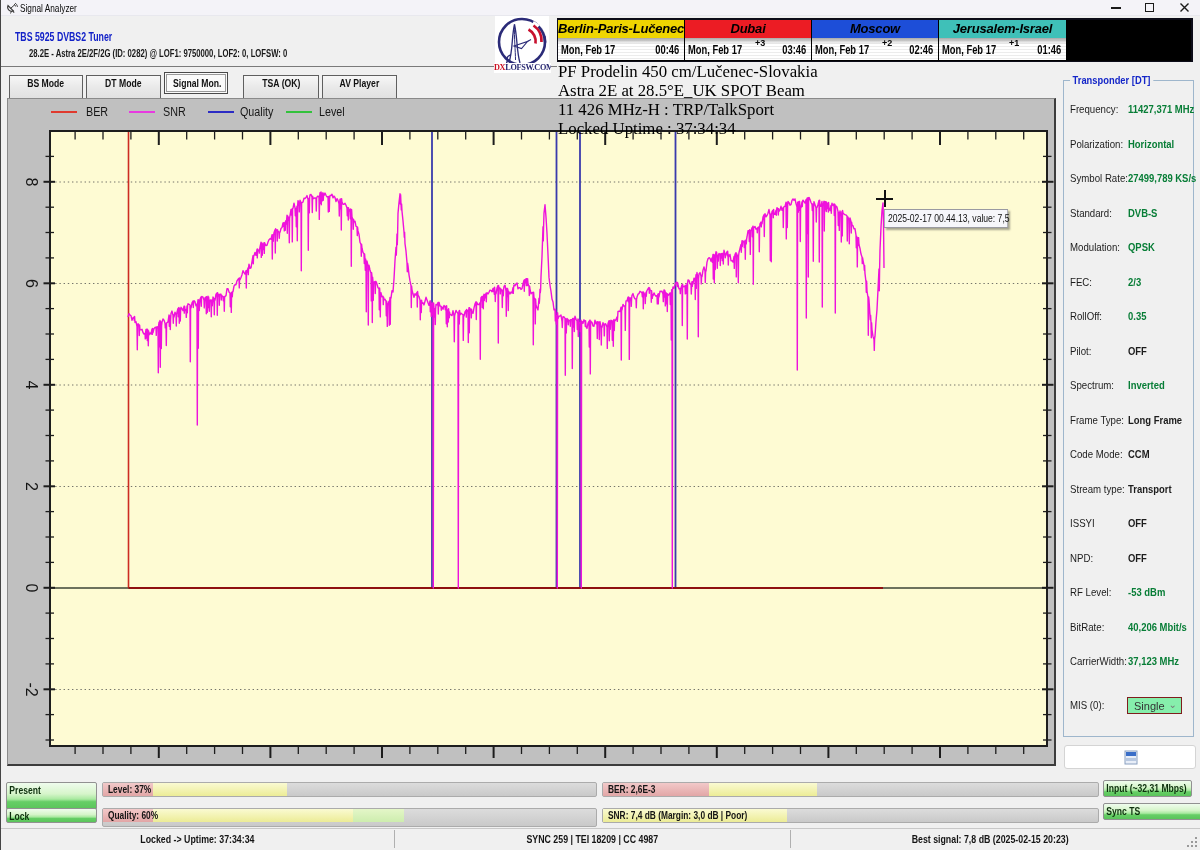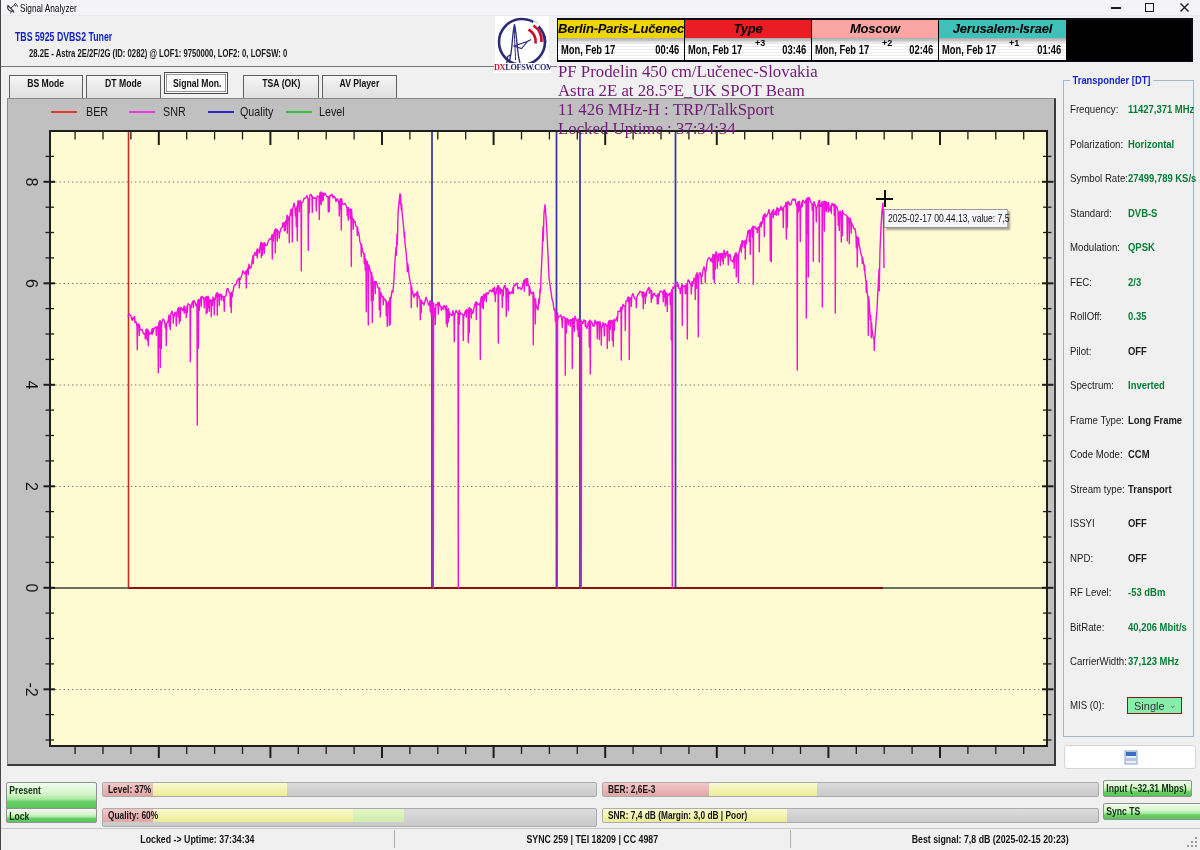--- a/index.html
+++ b/index.html
@@ -35,21 +35,21 @@
 .gbar>span{display:inline-block;padding-left:3px;transform:scaleX(0.78);transform-origin:0 0;white-space:nowrap;}
 .track{background:linear-gradient(#dcdcdc,#c9c9c9);border:1px solid #ababab;border-radius:2px;}
 .fill{position:absolute;left:0;top:0;height:13px;}
 .bartxt{position:absolute;left:5px;top:0;font-size:11px;font-weight:bold;color:#141414;line-height:13px;white-space:nowrap;transform:scaleX(0.76);transform-origin:0 0;}
 
 #statusbar{left:0;top:828px;width:1200px;height:22px;background:#f0f0f0;border-top:1px solid #c8c8c8;}
 .stxt{top:833px;font-size:11px;font-weight:bold;color:#141414;text-align:center;}
 .stxt>span{display:inline-block;transform:scaleX(0.8);transform-origin:50% 0;white-space:nowrap;}
 .sdiv{top:830px;width:1px;height:18px;background:#b0b0b0;}
 
-#serif{left:558px;top:62px;width:420px;font-family:"Liberation Serif",serif;font-size:16.8px;line-height:19px;color:#701a75;z-index:30;}
+#serif{left:558px;top:62px;width:420px;font-family:"Liberation Serif",serif;font-size:16.8px;line-height:19px;color:#000000;z-index:30;}
 
 #clocks{left:557px;top:18px;width:636px;height:43.5px;border:2px solid #0c0c18;border-left-width:1px;border-bottom-width:1.5px;background:#000;display:flex;z-index:20;}
 .clk{width:127px;height:100%;border-right:1px solid #000;position:relative;}
 .clk:last-child{border-right:none;}
 .chead{height:18px;font-size:13px;font-weight:bold;font-style:italic;color:#000;text-align:center;line-height:17px;white-space:nowrap;overflow:hidden;letter-spacing:-0.2px;}
 .cdate{height:22px;background:repeating-linear-gradient(180deg,#ffffff 0 2px,#ececec 2px 3px);position:relative;}
 .cshade{position:absolute;left:0;top:0;width:100%;height:6px;background:linear-gradient(#a8a8a8,rgba(255,255,255,0));}
 .cd1{position:absolute;left:3px;top:4px;font-size:13px;font-weight:bold;color:#050505;transform:scaleX(0.72);transform-origin:0 0;white-space:nowrap;}
 .cd2{position:absolute;right:5px;top:4px;font-size:13px;font-weight:bold;color:#050505;transform:scaleX(0.72);transform-origin:100% 0;white-space:nowrap;}
 .csup{position:absolute;left:70px;top:0px;font-size:9px;font-weight:bold;color:#050505;}
@@ -261,30 +261,30 @@
 <div class="abs" id="clocks">
   <div class="clk">
       <div class="chead" style="background:#efd501;">Berlin-Paris-Lučenec</div>
       <div class="cdate">
         <div class="cshade"></div>
         <div class="cd1">Mon, Feb 17</div>
         <div class="cd2">00:46</div>
       </div>
     </div>
   <div class="clk">
-      <div class="chead" style="background:#ec1c24;">Type</div>
+      <div class="chead" style="background:#ec1c24;">Dubai</div>
       <div class="cdate">
         <div class="cshade"></div>
         <div class="cd1">Mon, Feb 17</div>
         <div class="csup">+3</div>
         <div class="cd2">03:46</div>
       </div>
     </div>
   <div class="clk">
-      <div class="chead" style="background:#fca5a5;">Moscow</div>
+      <div class="chead" style="background:#1d4ed8;">Moscow</div>
       <div class="cdate">
         <div class="cshade"></div>
         <div class="cd1">Mon, Feb 17</div>
         <div class="csup">+2</div>
         <div class="cd2">02:46</div>
       </div>
     </div>
   <div class="clk">
       <div class="chead" style="background:#3fc0b8;">Jerusalem-Israel</div>
       <div class="cdate">

